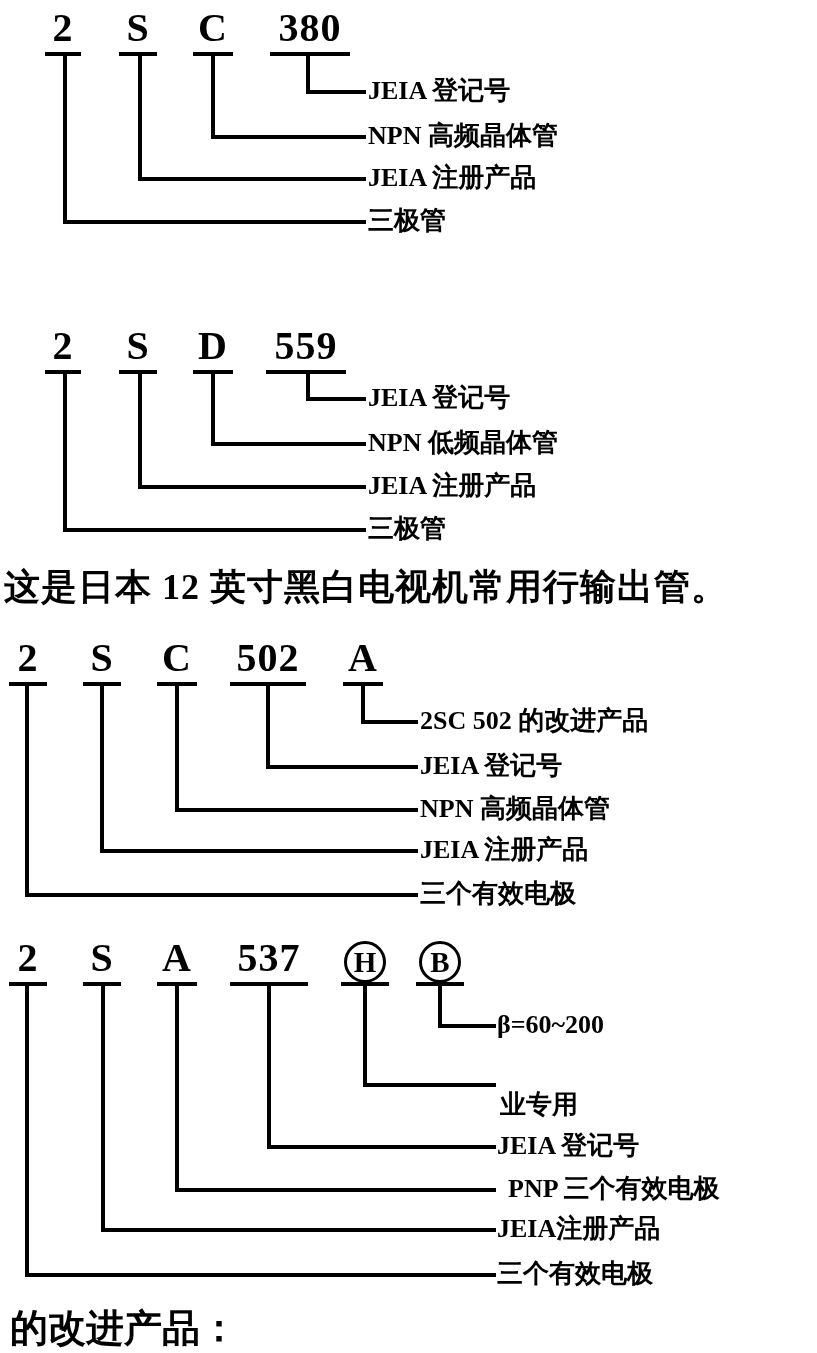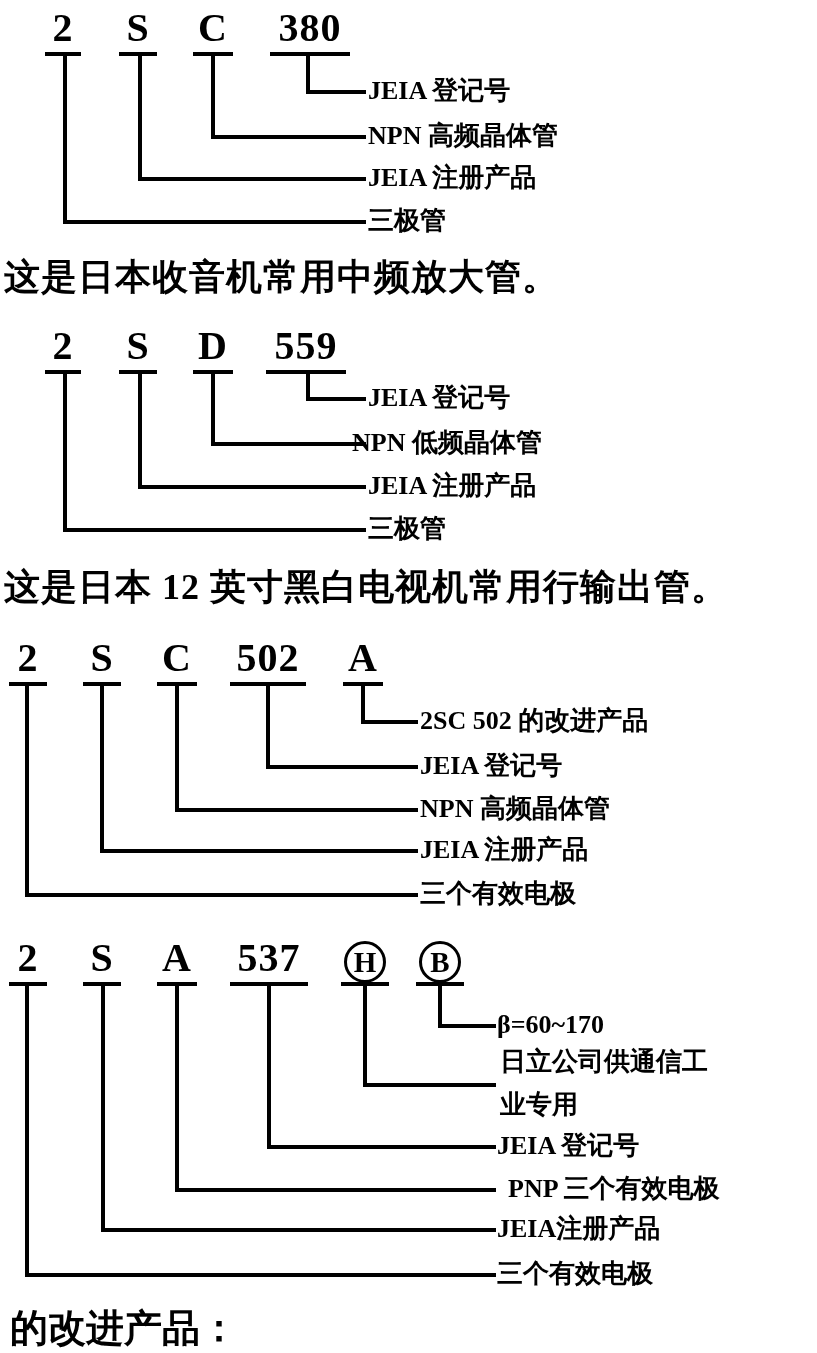--- a/index.html
+++ b/index.html
@@ -58,36 +58,35 @@
     <div class="elbow" style="left:306px;top:52px;width:56px;height:38px"></div>
     <div class="elbow" style="left:211px;top:52px;width:151px;height:83px"></div>
     <div class="elbow" style="left:138px;top:52px;width:224px;height:125px"></div>
     <div class="elbow" style="left:63px;top:52px;width:299px;height:168px"></div>
 
     <span class="lbl" style="left:368px;top:72px">JEIA 登记号</span>
     <span class="lbl" style="left:368px;top:117px">NPN 高频晶体管</span>
     <span class="lbl" style="left:368px;top:159px">JEIA 注册产品</span>
     <span class="lbl" style="left:368px;top:202px">三极管</span>
 
-    <div class="cap" style="top:256px">这是日本收音机常用中频放大管。</div>
   </div>
 
   <div class="diagram" style="top:318px;height:312px">
     <span class="part" style="left:45px;width:36px">2</span>
     <span class="part" style="left:119px;width:38px">S</span>
     <span class="part" style="left:193px;width:40px">D</span>
     <span class="part" style="left:266px;width:80px">559</span>
 
     <div class="elbow" style="left:306px;top:52px;width:56px;height:27px"></div>
     <div class="elbow" style="left:211px;top:52px;width:151px;height:72px"></div>
     <div class="elbow" style="left:138px;top:52px;width:224px;height:115px"></div>
     <div class="elbow" style="left:63px;top:52px;width:299px;height:158px"></div>
 
     <span class="lbl" style="left:368px;top:61px">JEIA 登记号</span>
-    <span class="lbl" style="left:352px;top:106px">NPN 低频晶体管</span>
+    <span class="lbl" style="left:368px;top:106px">NPN 低频晶体管</span>
     <span class="lbl" style="left:368px;top:149px">JEIA 注册产品</span>
     <span class="lbl" style="left:368px;top:192px">三极管</span>
 
     <div class="cap" style="top:248px">这是日本 12 英寸黑白电视机常用行输出管。</div>
   </div>
 
   <div class="diagram" style="top:630px;height:300px">
     <span class="part" style="left:9px;width:38px">2</span>
     <span class="part" style="left:83px;width:38px">S</span>
     <span class="part" style="left:157px;width:40px">C</span>
@@ -115,22 +114,21 @@
     <span class="part" style="left:341px;width:48px"><span class="circ">H</span></span>
     <span class="part" style="left:416px;width:48px"><span class="circ">B</span></span>
 
     <div class="elbow" style="left:438px;top:52px;width:54px;height:42px"></div>
     <div class="elbow" style="left:363px;top:52px;width:129px;height:101px"></div>
     <div class="elbow" style="left:267px;top:52px;width:225px;height:163px"></div>
     <div class="elbow" style="left:175px;top:52px;width:317px;height:206px"></div>
     <div class="elbow" style="left:101px;top:52px;width:391px;height:246px"></div>
     <div class="elbow" style="left:25px;top:52px;width:467px;height:291px"></div>
 
-    <span class="lbl" style="left:497px;top:76px">β=60~170</span>
-    <span class="lbl" style="left:500px;top:113px">日立公司供通信工</span>
+    <span class="lbl" style="left:497px;top:76px">β=60~200</span>
     <span class="lbl" style="left:500px;top:156px">业专用</span>
     <span class="lbl" style="left:497px;top:197px">JEIA 登记号</span>
     <span class="lbl" style="left:508px;top:240px">PNP 三个有效电极</span>
     <span class="lbl" style="left:497px;top:280px">JEIA注册产品</span>
     <span class="lbl" style="left:497px;top:325px">三个有效电极</span>
   </div>
 
   <div class="footer">的改进产品：</div>
 
 </div>

